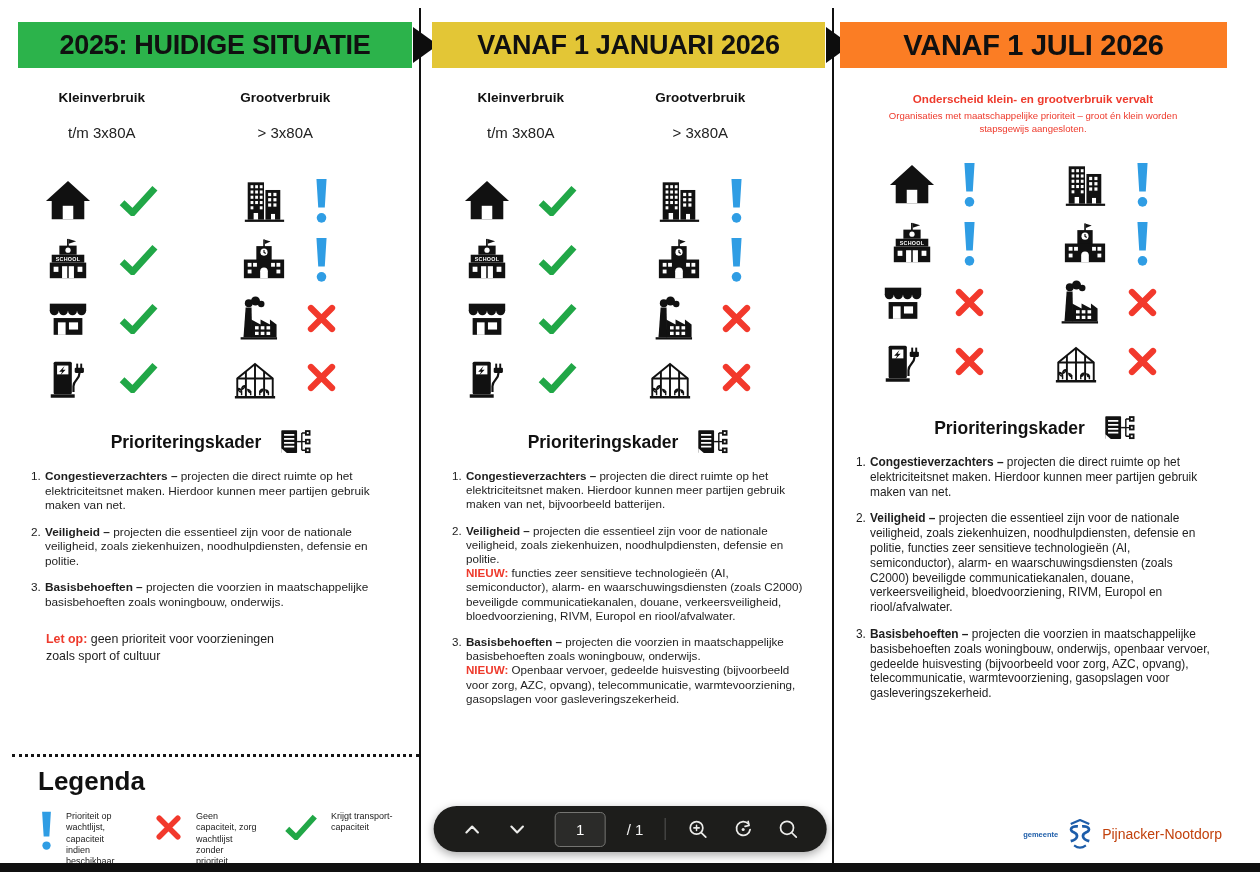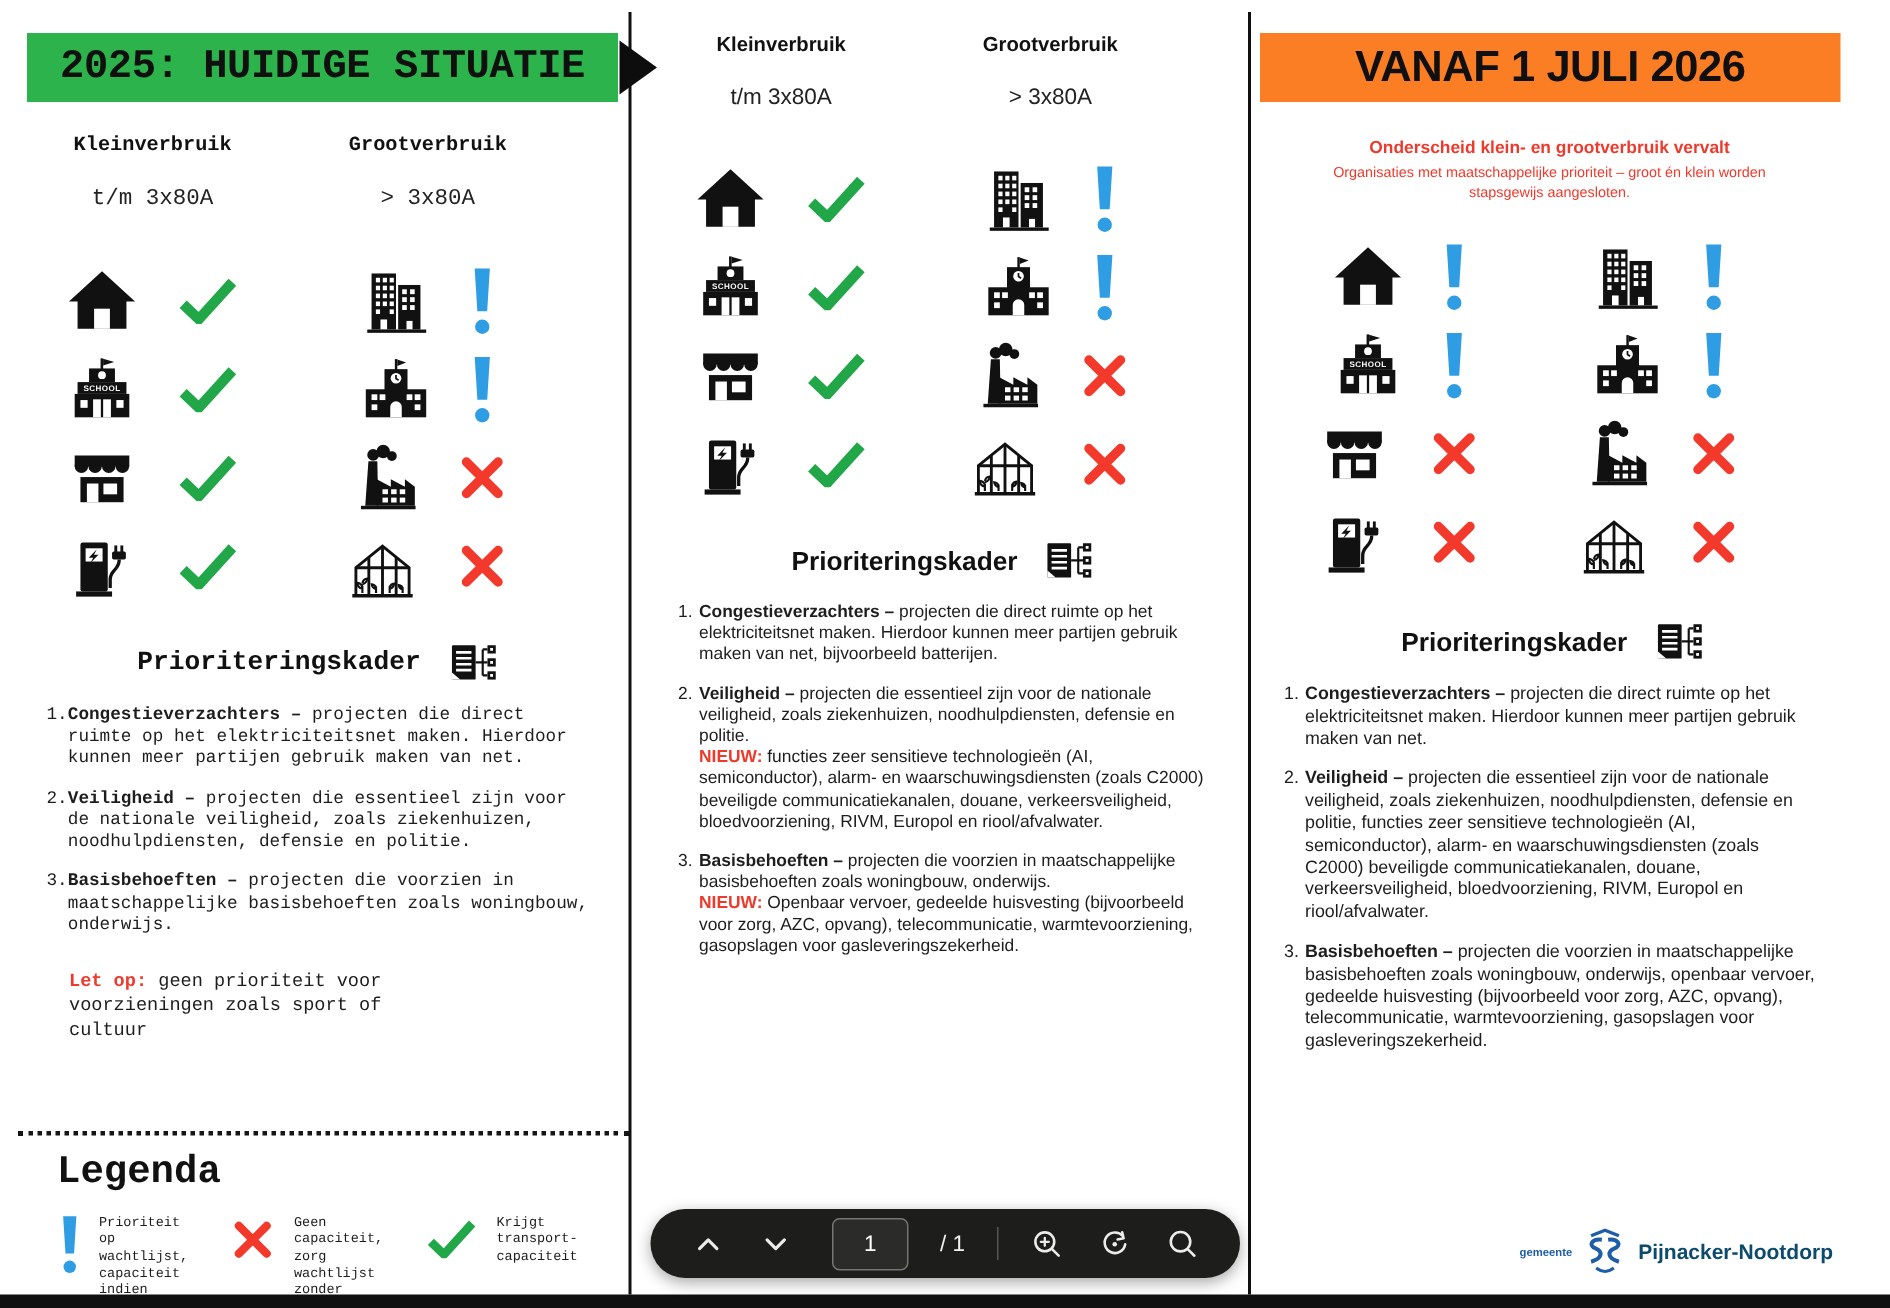--- a/index.html
+++ b/index.html
@@ -4,21 +4,21 @@
 <style>
   html,body{margin:0;padding:0;background:#fff;}
   .page{position:relative;width:1260px;height:872px;background:#fff;overflow:hidden;
         font-family:"Liberation Sans",sans-serif;color:#1d1d1d;}
   
   .vline{position:absolute;top:8px;bottom:9px;width:2px;background:#101010;z-index:5;}
   .v1{left:419px}.v2{left:832px}
   .bottom-bar{position:absolute;left:0;right:0;bottom:0;height:9px;background:#101010;}
   
   .col{position:absolute;top:0;height:863px;}
-  .col1{left:0;width:419px;font-family:Liberation Mono, monospace;}
+  .col1{left:0;width:419px;}
   .col2{left:421px;width:411px;}
   .col3{left:834px;width:398px;}
   
   .band{position:relative;height:46px;margin-top:22px;display:flex;align-items:center;justify-content:center;z-index:6;}
   .col1 .band{margin-left:18px;margin-right:7px;background:#2cb34b;}
   .col2 .band{margin-left:11px;margin-right:7px;background:#e3c636;}
   .col3 .band{margin-left:6px;margin-right:5px;background:#fb7d24;}
   .band h1{margin:0;font-size:27px;font-weight:bold;letter-spacing:-0.3px;color:#101010;white-space:nowrap;}
   .col3 .band h1{font-size:29px;}
   .band .arrow{position:absolute;right:-26px;top:50%;transform:translateY(-50%);width:0;height:0;
@@ -75,21 +75,21 @@
     box-shadow:0 3px 10px rgba(0,0,0,.35);}
   .tbtn{background:none;border:0;padding:0;margin:0;width:24px;height:24px;display:flex;align-items:center;justify-content:center;cursor:pointer;}
   .tic{width:21px;height:21px;display:block;}
   .tb-input{width:45px;height:31px;background:#2b2b29;border:1.5px solid #757572;border-radius:5px;
     color:#fff;font-size:15px;text-align:center;font-family:"Liberation Sans",sans-serif;margin-left:5px;}
   .tb-total{color:#f2f2f2;font-size:15px;}
   .tb-div{width:1px;height:22px;background:#565654;}
   
   .logo{position:absolute;right:10px;bottom:13px;display:flex;align-items:center;gap:5px;z-index:6;}
   .logo .pre{color:#1d5da9;font-size:7.5px;font-weight:bold;}
-  .logo .name{color:#0c4a6e;font-size:14px;font-weight:bold;}
+  .logo .name{color:#c2410c;font-size:14px;font-weight:normal;}
   .logo-em{width:34px;height:32px;}
 </style>
 </head>
 <body>
 
 <svg style="position:absolute;width:0;height:0" aria-hidden="true">
 <defs>
 <symbol id="i-house" viewBox="0 0 48 48">
         <path fill="#111" d="M24 3 47 24h-6v19H7V24H1Z"></path>
         <rect x="18.5" y="29" width="11" height="14" fill="#fff"></rect>
@@ -394,20 +394,24 @@
             <svg class="lg-check">
               <use href="#m-check"></use>
             </svg>
             <div class="llabel">Krijgt transport-capaciteit</div>
           </div>
       </div>
     </div>
   </section>
 
   <section class="col col2">
+    <div class="band">
+      <h1>VANAF 1 JANUARI 2026</h1>
+      <span class="arrow"></span>
+    </div>
     <div class="usage">
       <div class="ug">
         <div class="t">Kleinverbruik</div>
         <div class="s">t/m 3x80A</div>
       </div>
       <div class="ug">
         <div class="t">Grootverbruik</div>
         <div class="s">&gt; 3x80A</div>
       </div>
     </div>

